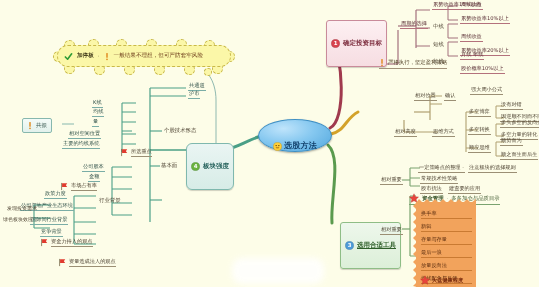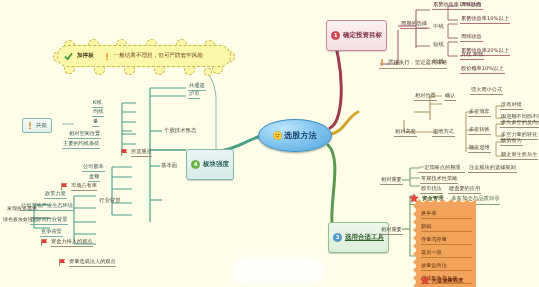--- a/index.html
+++ b/index.html
@@ -14,27 +14,27 @@
 
   .node{position:absolute;white-space:nowrap;}
 
   
   .root{
     left:258px;top:119px;width:72px;height:31px;
     border-radius:50%/50%;
     background:radial-gradient(ellipse at 34% 28%,#bfe4fb 0%,#86c8f0 45%,#4fa6dd 100%);
     border:1px solid #3f8fc4;
     box-shadow:0 1px 2px rgba(0,0,0,.35);
-    display:flex;align-items:center;justify-content:center;gap:2px;
+    display:flex;align-items:flex-end;justify-content:center;gap:2px;
   }
   .root .lbl{font-size:8px;font-weight:bold;color:#12406b;letter-spacing:.3px;}
 
   
   .l1{
-    border-radius:3px;height:13px;padding:8px 4px;
+    border-radius:3px;height:13px;padding:16px 4px;
     display:flex;align-items:center;gap:3px;
     font-size:6.5px;font-weight:bold;color:#3a3020;
     box-shadow:0 1px 1px rgba(0,0,0,.18);
   }
   .l1 .lbl{font-size:6.5px;font-weight:bold;}
   .l1-red{background:linear-gradient(#fdf0f2,#f6dde2);border:1px solid #c98b9a;color:#7b2b3c;}
   .l1-amber{background:linear-gradient(#fdf6e2,#f7ead0);border:1px solid #d3ae6a;color:#7a5a15;}
   .l1-green{background:linear-gradient(#eef7ec,#dcefd8);border:1px solid #8fbd86;color:#2f5f2a;}
   .l1-teal{background:linear-gradient(#eaf5f3,#d7ece7);border:1px solid #7fb8ae;color:#23605a;}
 
@@ -233,29 +233,29 @@
 
   <div class="node l1 l1-red" style="left:326px;top:20px;">
     <svg class="chk" viewBox="0 0 20 20">
       <circle cx="10" cy="10" r="9" fill="#d9434f" stroke="#9c2230"></circle>
       <text x="10" y="14" font-size="12" fill="#fff" text-anchor="middle" font-family="DejaVu Sans">1</text>
     </svg>
     <span class="lbl">确定投资目标</span>
   </div>
 
 
-  <div class="node l1 l1-green" style="left:328px;top:222px;text-decoration:underline;">
+  <div class="node l1 l1-green" style="left:340px;top:222px;text-decoration:underline;">
     <svg class="chk" viewBox="0 0 20 20">
       <circle cx="10" cy="10" r="9" fill="#4f9bd8" stroke="#2f6fa5"></circle>
       <text x="10" y="14" font-size="12" fill="#fff" text-anchor="middle" font-family="DejaVu Sans">3</text>
     </svg>
     <span class="lbl">选用合适工具</span>
   </div>
 
-  <div class="node l1 l1-teal" style="left:186px;top:149px;">
+  <div class="node l1 l1-teal" style="left:186px;top:143px;border-radius:6px;">
     <svg class="chk" viewBox="0 0 20 20">
       <circle cx="10" cy="10" r="9" fill="#6bb33f" stroke="#47812a"></circle>
       <text x="10" y="14" font-size="12" fill="#fff" text-anchor="middle" font-family="DejaVu Sans">4</text>
     </svg>
     <span class="lbl">板块强度</span>
   </div>
 
   <div class="cloud">
     <div class="bump" style="left:10px;top:-2px;"></div>
     <div class="bump" style="left:34px;top:-3px;"></div>

